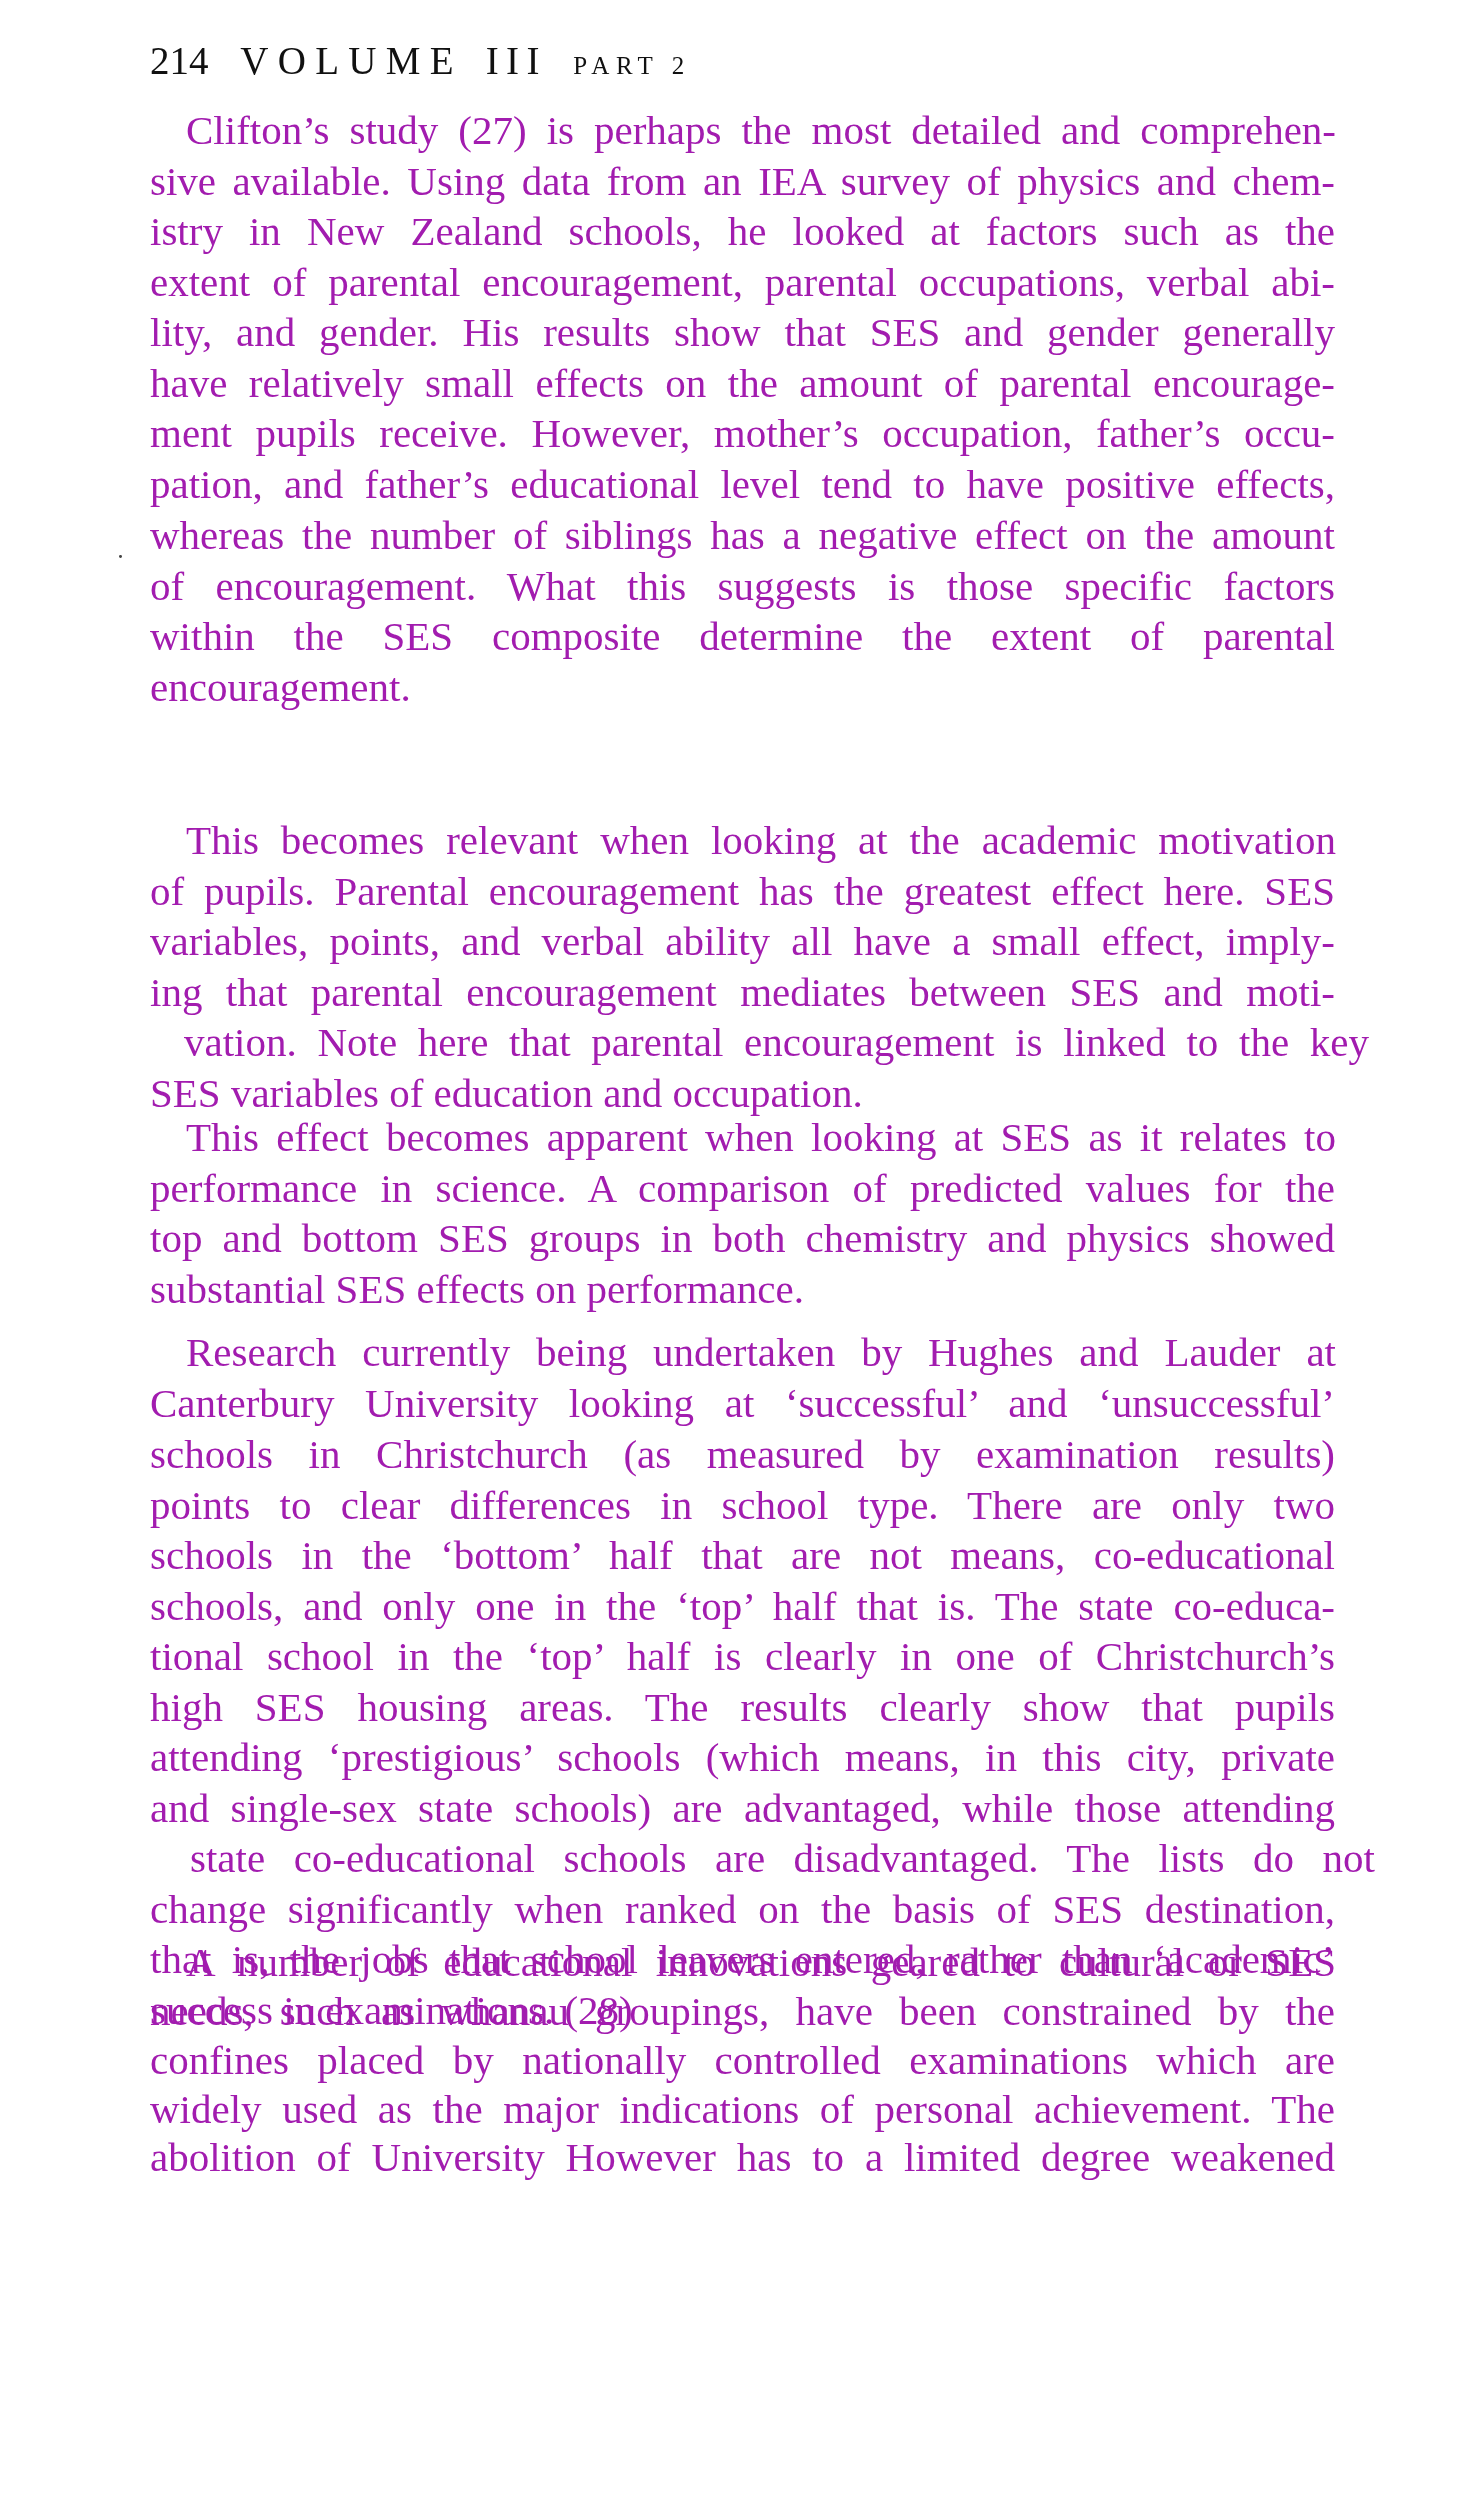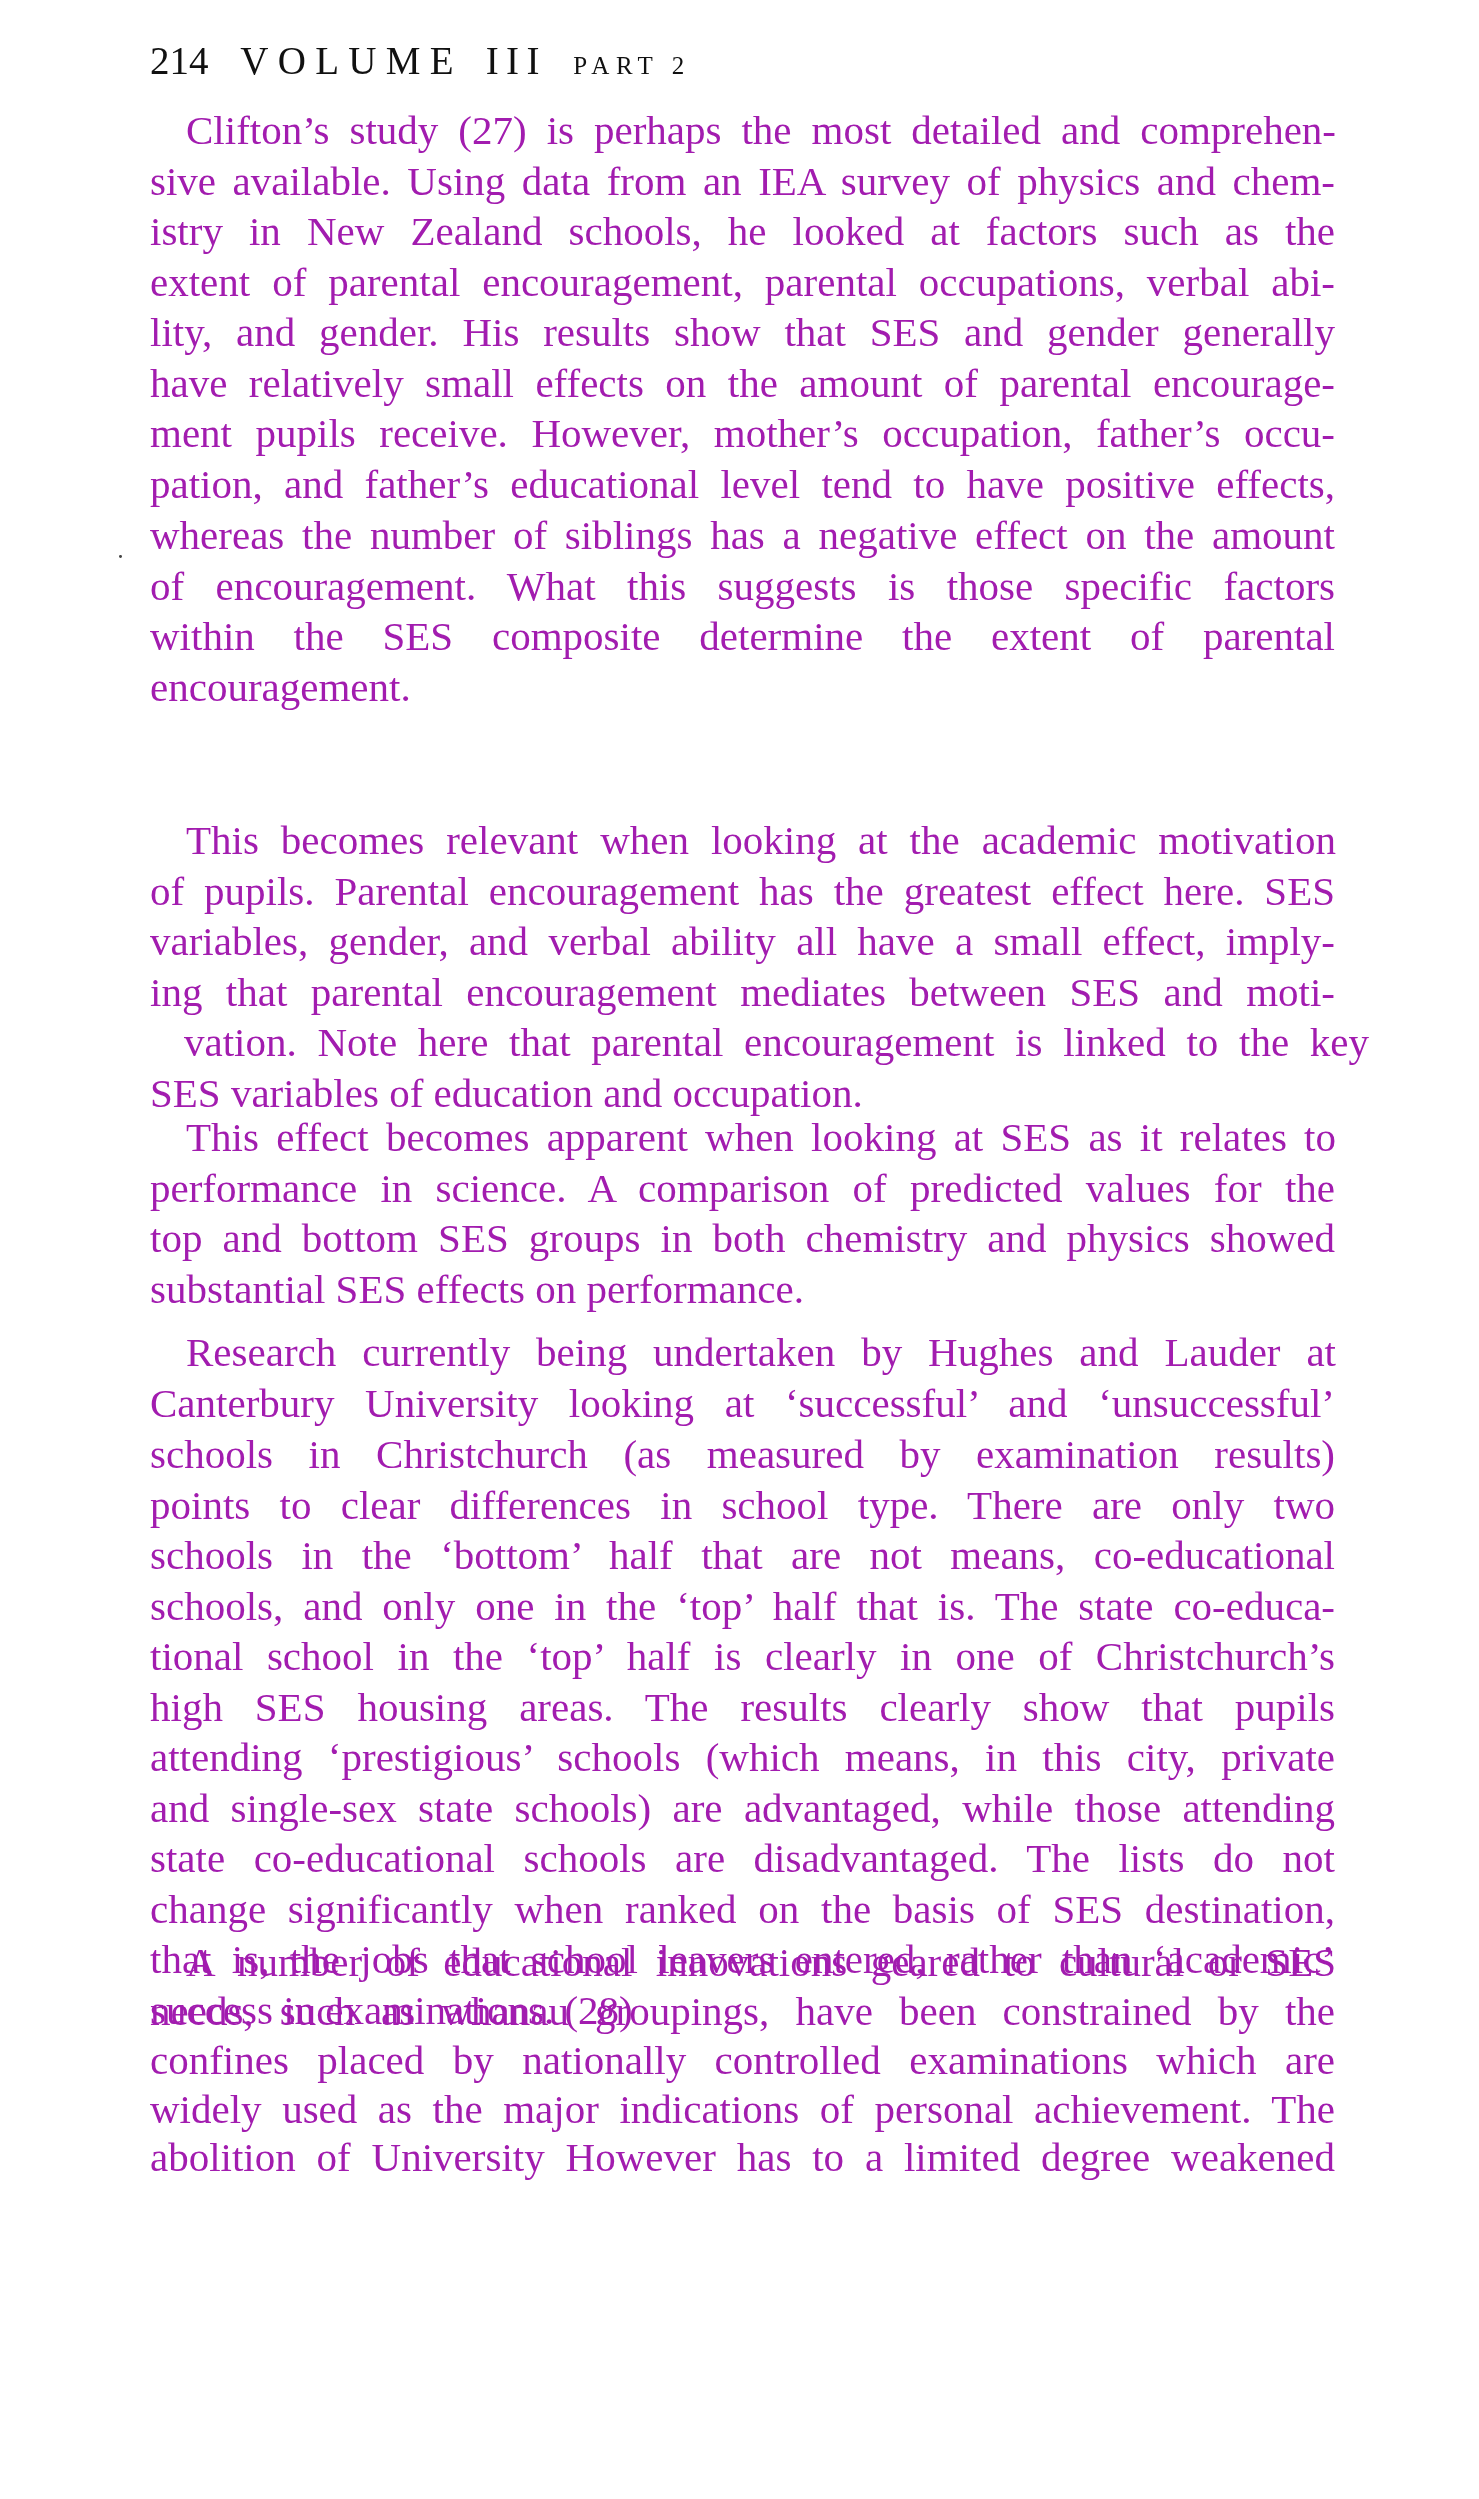--- a/index.html
+++ b/index.html
@@ -47,21 +47,21 @@
         <div class="line" style="top: 408px;">ment pupils receive. However, mother’s occupation, father’s occu-</div>
         <div class="line" style="top: 459px;">pation, and father’s educational level tend to have positive effects,</div>
         <div class="line" style="top: 510px;">whereas the number of siblings has a negative effect on the amount</div>
         <div class="line" style="top: 561px;">of encouragement. What this suggests is those specific factors</div>
         <div class="line" style="top: 611px;">within the SES composite determine the extent of parental</div>
         <div class="line last" style="top: 662px;">encouragement.</div>
       </div>
       <div>
         <div class="line indent" style="top: 815px;">This becomes relevant when looking at the academic motivation</div>
         <div class="line" style="top: 866px;">of pupils. Parental encouragement has the greatest effect here. SES</div>
-        <div class="line" style="top: 916px;">variables, gender, and verbal ability all have a small effect, imply-</div>
+        <div class="line" style="top: 916px;">variables, points, and verbal ability all have a small effect, imply-</div>
         <div class="line" style="top: 967px;">ing that parental encouragement mediates between SES and moti-</div>
         <div class="line" style="top: 1017px; margin-left: 34px;">vation. Note here that parental encouragement is linked to the key</div>
         <div class="line last" style="top: 1068px;">SES variables of education and occupation.</div>
       </div>
       <div>
         <div class="line indent" style="top: 1112px;">This effect becomes apparent when looking at SES as it relates to</div>
         <div class="line" style="top: 1163px;">performance in science. A comparison of predicted values for the</div>
         <div class="line" style="top: 1213px;">top and bottom SES groups in both chemistry and physics showed</div>
         <div class="line last" style="top: 1264px;">substantial SES effects on performance.</div>
       </div>
@@ -69,21 +69,21 @@
         <div class="line indent" style="top: 1327px;">Research currently being undertaken by Hughes and Lauder at</div>
         <div class="line" style="top: 1378px;">Canterbury University looking at ‘successful’ and ‘unsuccessful’</div>
         <div class="line" style="top: 1429px;">schools in Christchurch (as measured by examination results)</div>
         <div class="line" style="top: 1480px;">points to clear differences in school type. There are only two</div>
         <div class="line" style="top: 1530px;">schools in the ‘bottom’ half that are not means, co-educational</div>
         <div class="line" style="top: 1581px;">schools, and only one in the ‘top’ half that is. The state co-educa-</div>
         <div class="line" style="top: 1631px;">tional school in the ‘top’ half is clearly in one of Christchurch’s</div>
         <div class="line" style="top: 1682px;">high SES housing areas. The results clearly show that pupils</div>
         <div class="line" style="top: 1732px;">attending ‘prestigious’ schools (which means, in this city, private</div>
         <div class="line" style="top: 1783px;">and single-sex state schools) are advantaged, while those attending</div>
-        <div class="line" style="top: 1833px;">state co-educational schools are disadvantaged. The lists do not</div>
+        <div class="line" style="top: 1833px; margin-left: 40px;">state co-educational schools are disadvantaged. The lists do not</div>
         <div class="line" style="top: 1884px;">change significantly when ranked on the basis of SES destination,</div>
         <div class="line" style="top: 1934px;">that is, the jobs that school leavers entered, rather than ‘academic’</div>
         <div class="line last" style="top: 1985px;">success in examinations. (28)</div>
       </div>
       <div>
         <div class="line indent" style="top: 1937px;">A number of educational innovations geared to cultural or SES</div>
         <div class="line" style="top: 1986px;">needs, such as whanau groupings, have been constrained by the</div>
         <div class="line" style="top: 2035px;">confines placed by nationally controlled examinations which are</div>
         <div class="line" style="top: 2084px;">widely used as the major indications of personal achievement. The</div>
         <div class="line" style="top: 2132px;">abolition of University However has to a limited degree weakened</div>

